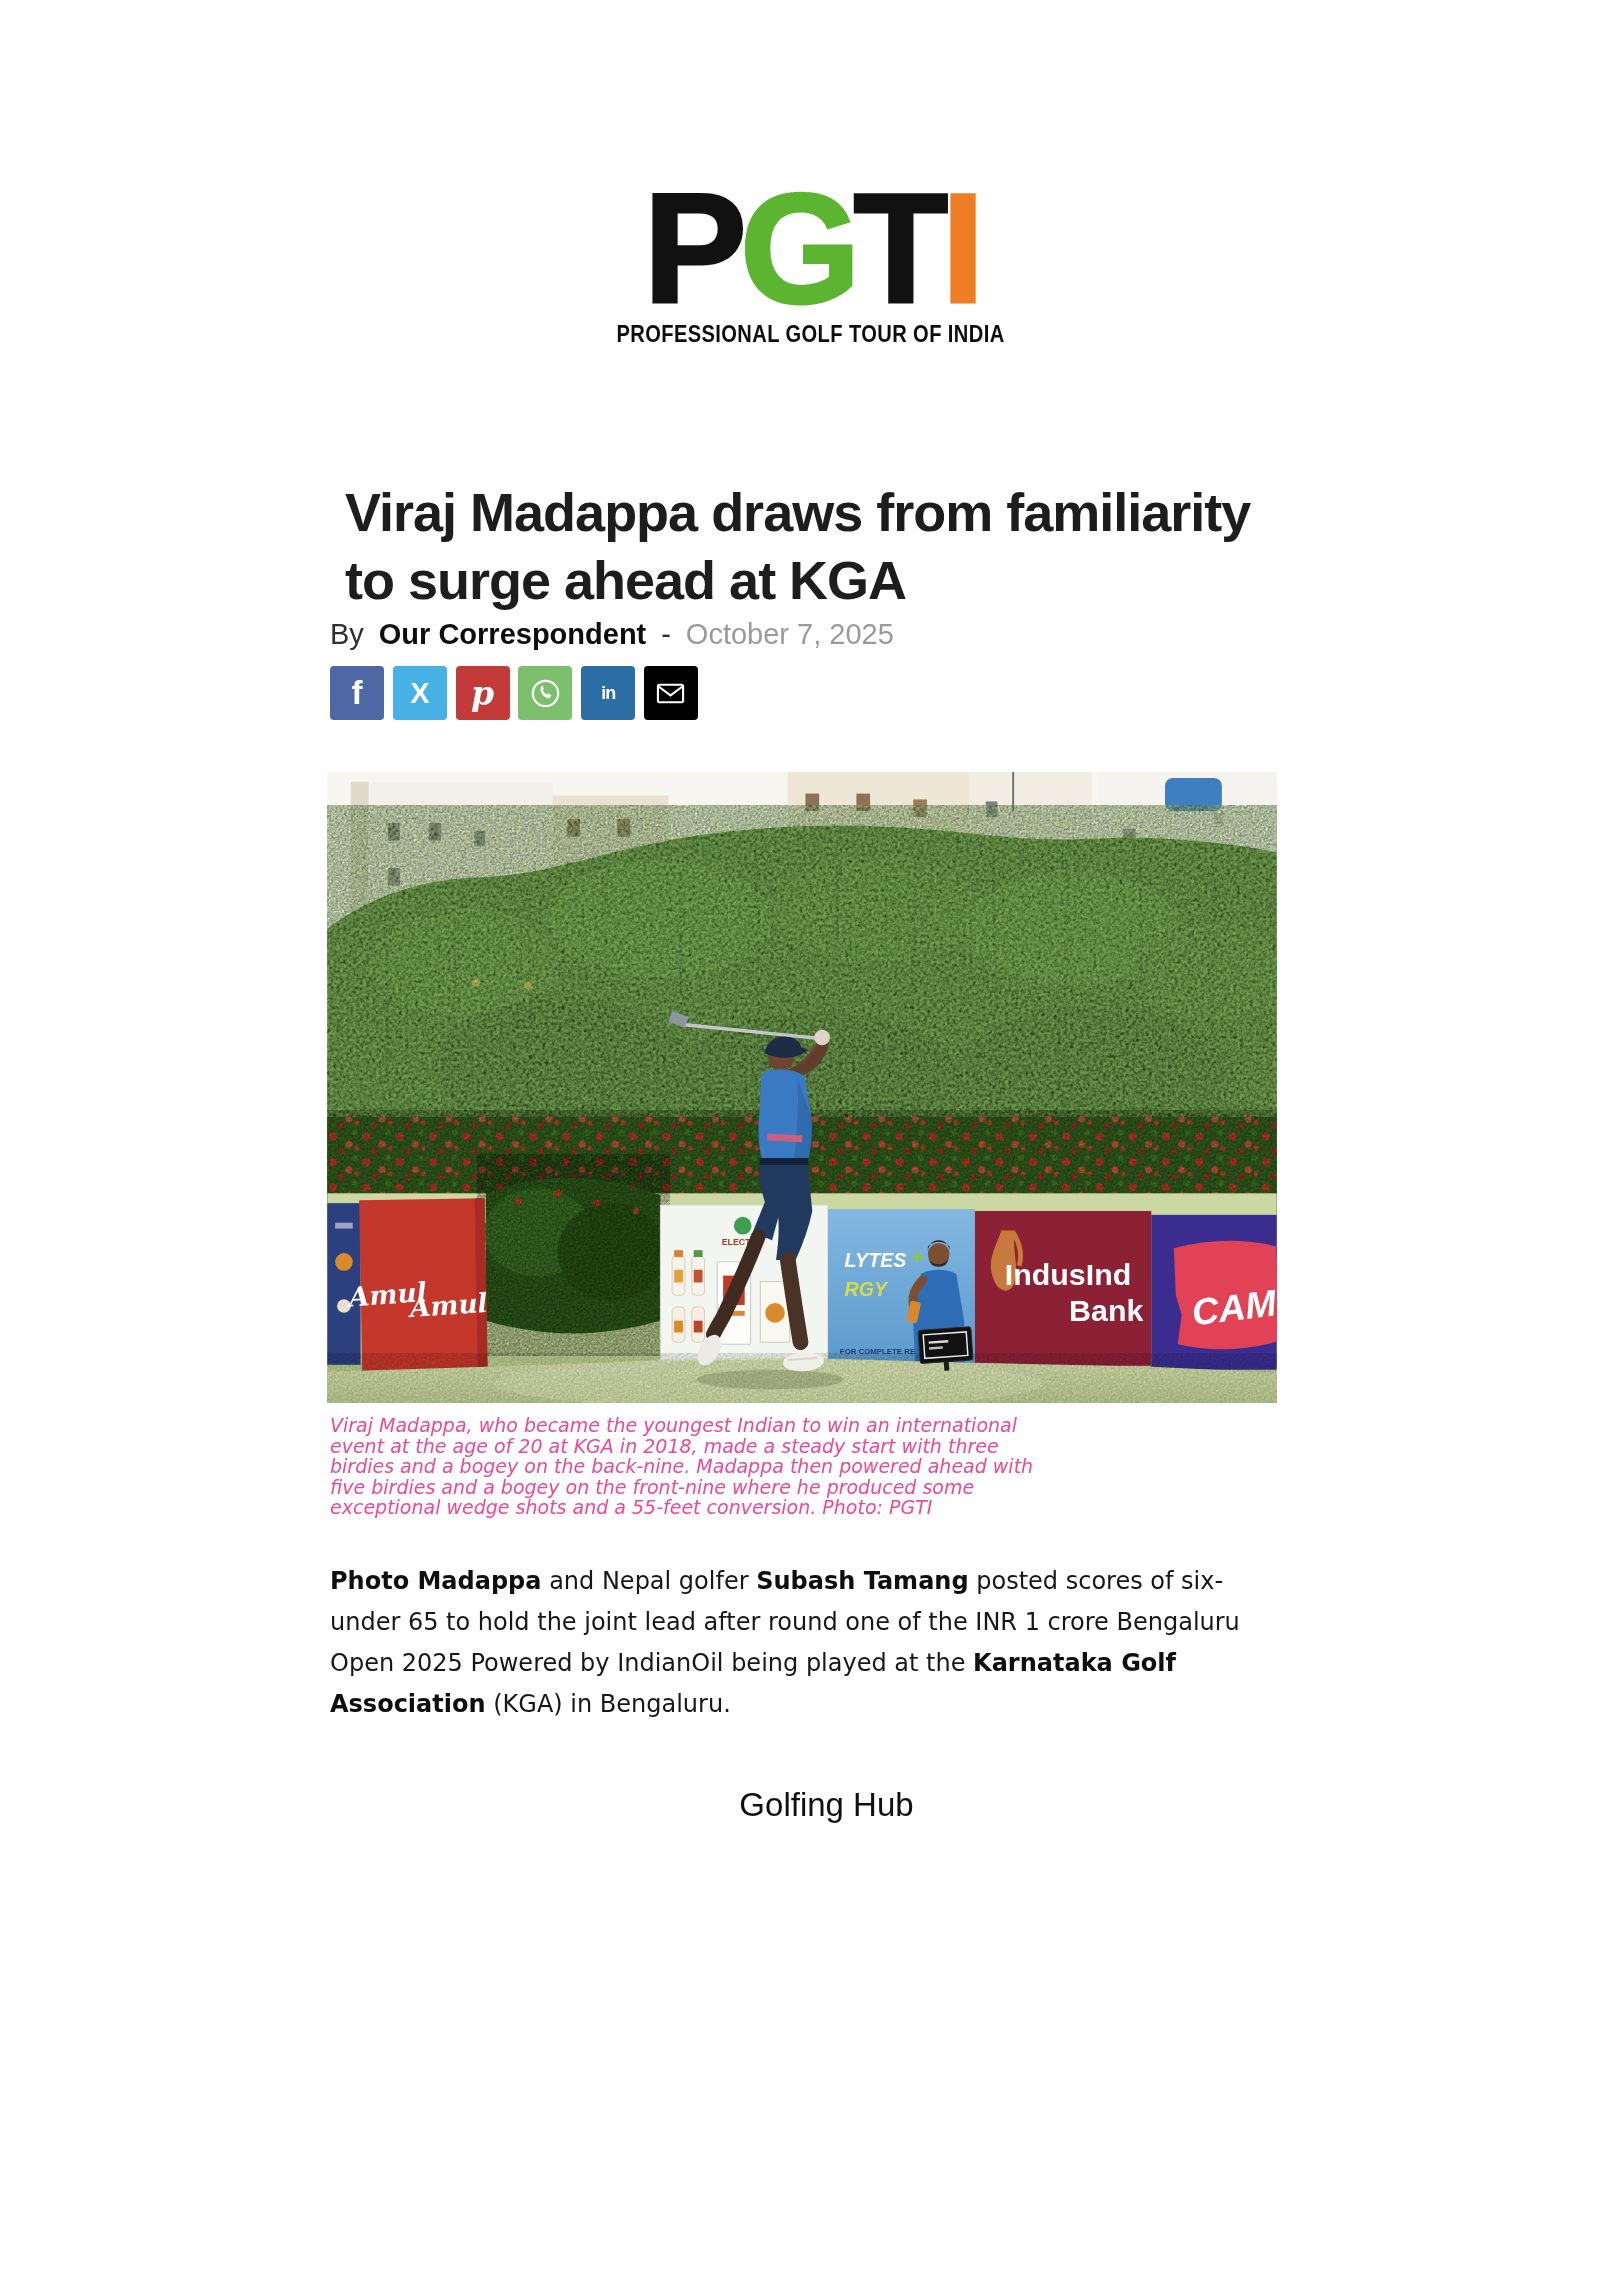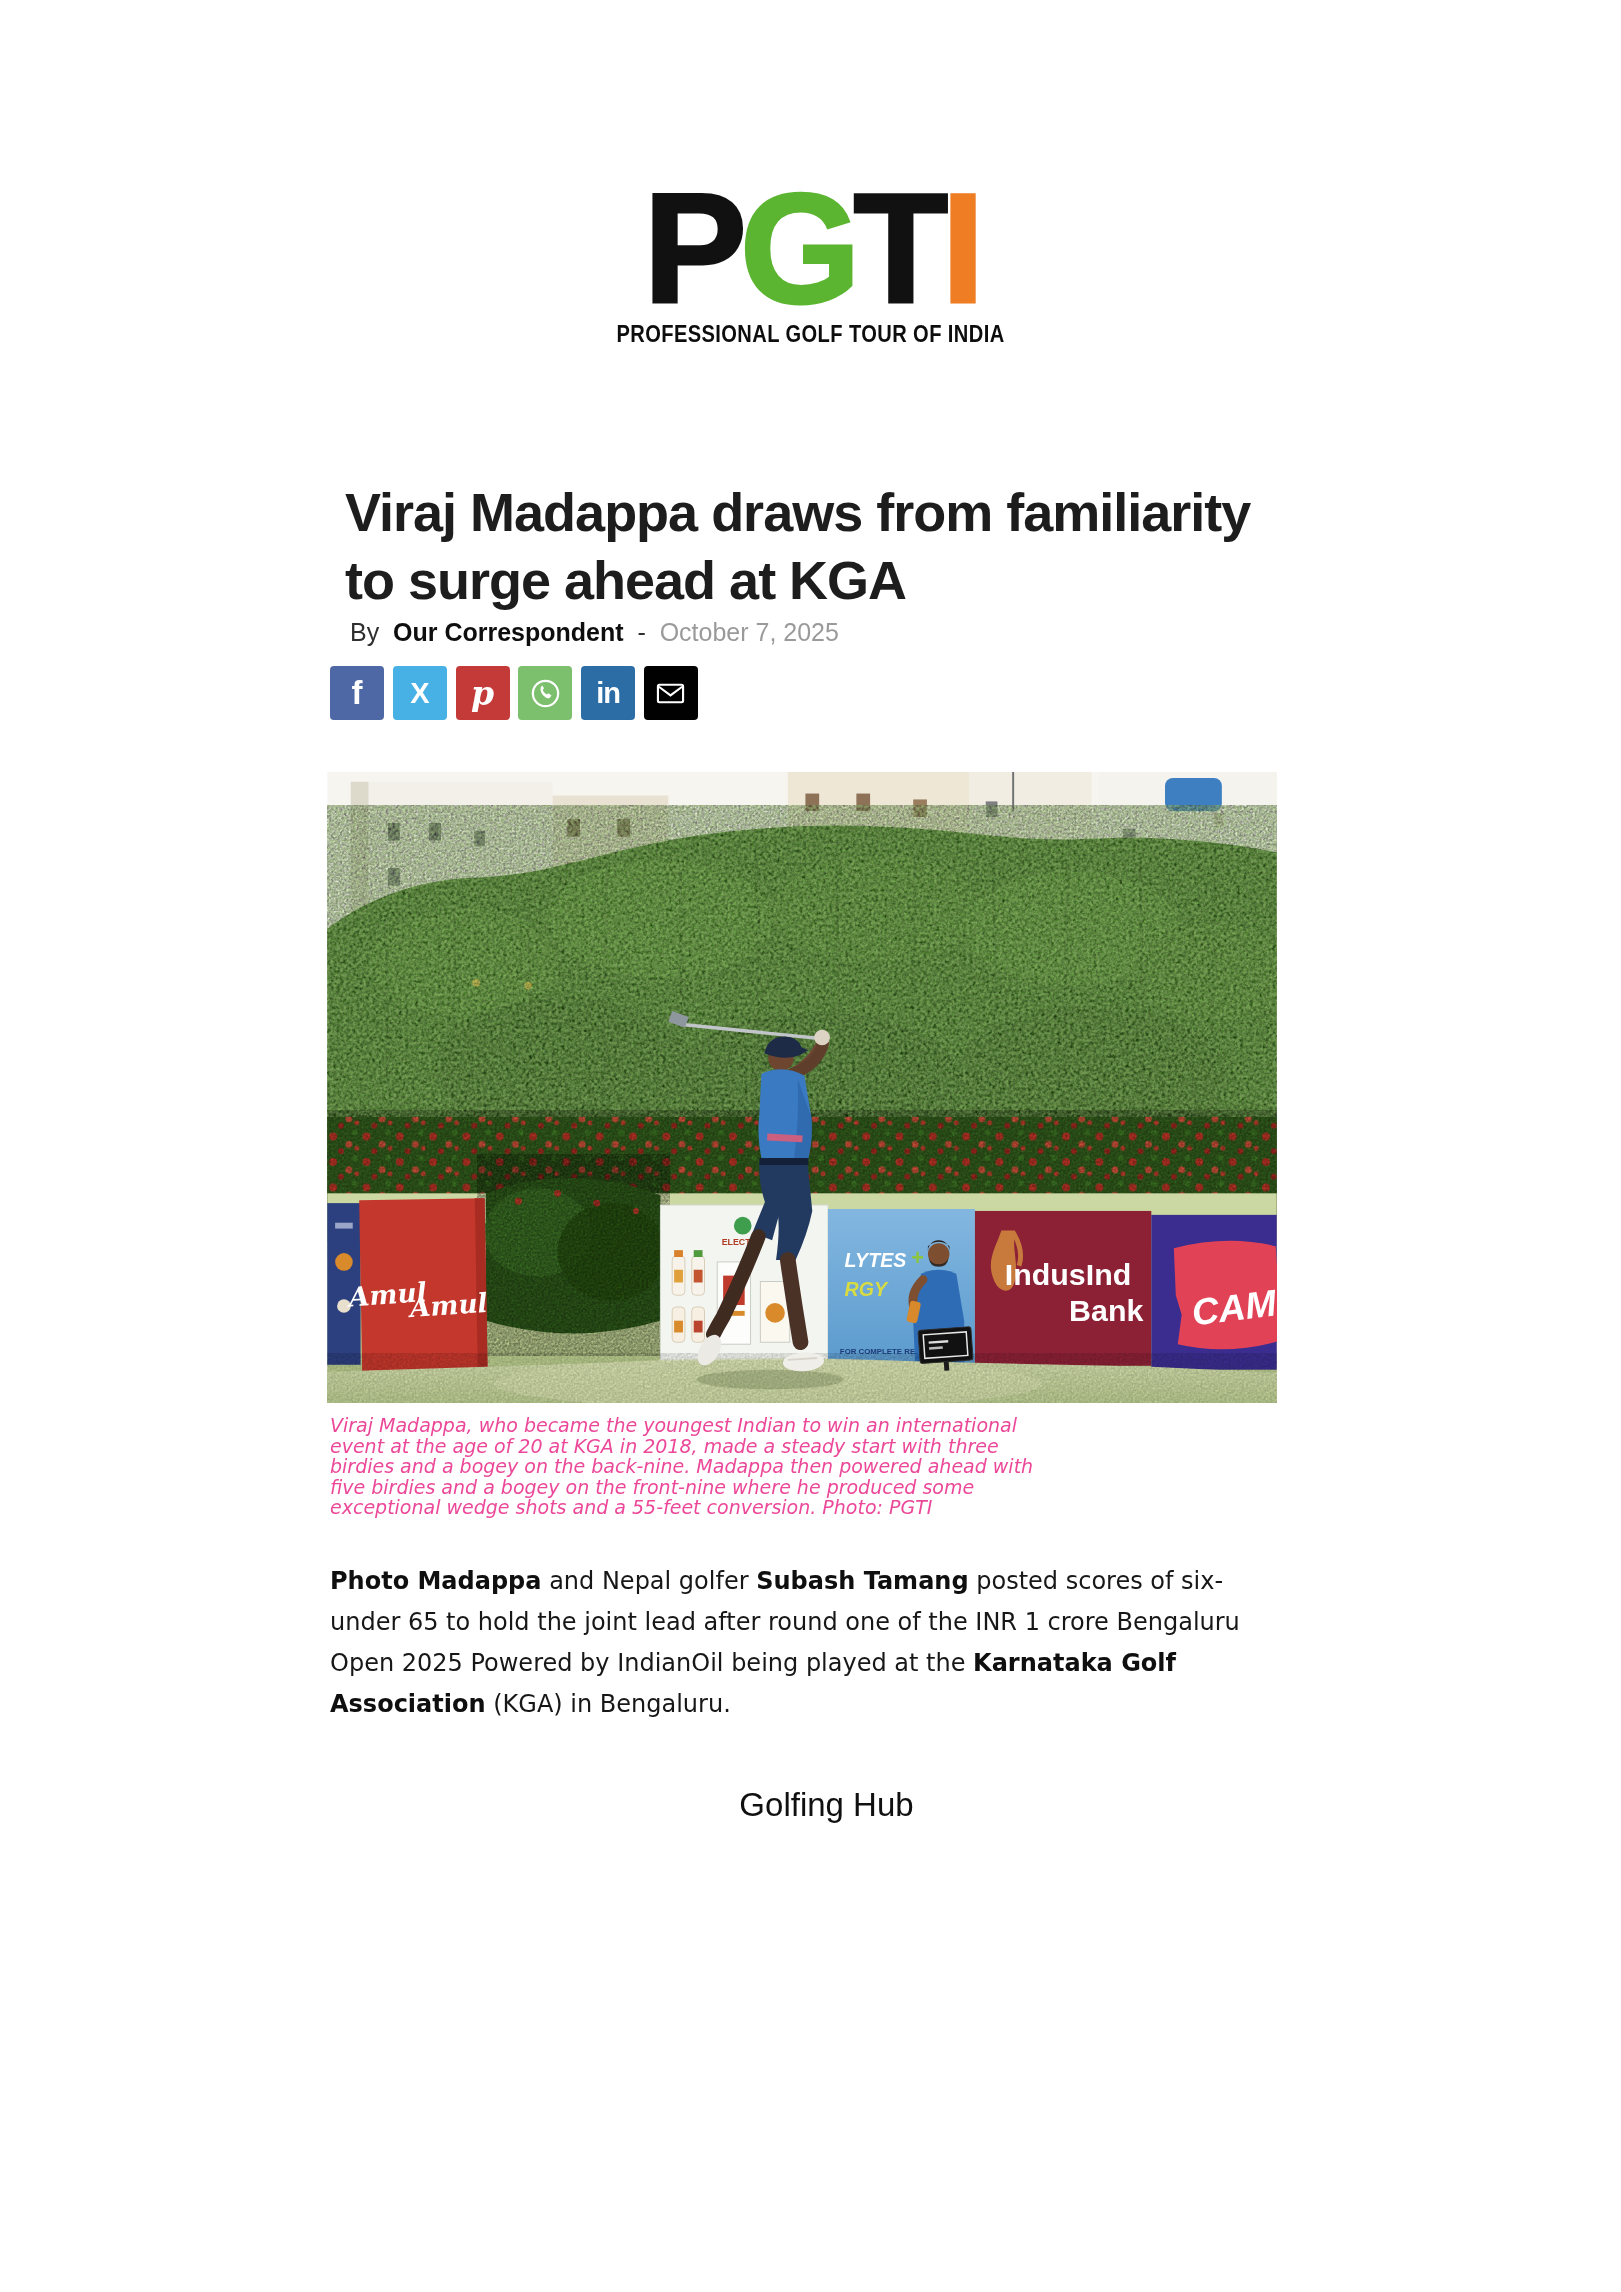--- a/index.html
+++ b/index.html
@@ -12,35 +12,35 @@
   .logo-letters{font-family:"Liberation Sans",sans-serif;font-weight:700;font-size:155px;
                 line-height:0.84;letter-spacing:-6.9px;-webkit-text-stroke:2.9px currentColor;}
   .logo-letters span{-webkit-text-stroke:2.9px currentColor;}
   .logo-tagline{font-family:"Liberation Sans",sans-serif;font-weight:700;font-size:24.5px;
                 color:#0d0d0d;transform:scaleX(0.82);transform-origin:50% 50%;margin-top:5.9px;
                 letter-spacing:0.5px;}
 
   
   .headline{left:330px;top:463px;font-family:"Liberation Sans",sans-serif;font-weight:700;
             font-size:54px;line-height:68px;color:#1d1d1d;letter-spacing:-1px;margin:15px;}
-  .byline{left:350px;top:618px;font-family:"Liberation Sans",sans-serif;font-size:25px;
+  .byline{left:330px;top:618px;font-family:"Liberation Sans",sans-serif;font-size:29px;
           color:#2f2f2f;white-space:nowrap;}
   .byline .piece{margin-right:6.9px;}
   .byline .author{font-weight:700;color:#0e0e0e;}
   .byline .date{color:#9a9a9a;}
 
   
   .share-row{left:330px;top:666px;display:flex;gap:8.8px;}
   .share-btn{width:54px;height:54px;border-radius:3.9px;display:flex;align-items:center;
              justify-content:center;color:#fff;cursor:pointer;}
   .glyph{font-family:"Liberation Sans",sans-serif;font-weight:700;}
   .glyph-f{font-size:33px;}
   .glyph-x{font-size:29px;}
   .glyph-p{font-family:"DejaVu Serif",serif;font-style:italic;font-size:33px;}
-  .glyph-in{font-size:29px;letter-spacing:-1px;}
+  .glyph-in{font-size:18px;letter-spacing:-1px;}
 
   
   .photo-box{left:327px;top:772px;width:950px;height:631px;}
   .photo-box svg{display:block;width:950px;height:631px;}
   .board-text{font-family:"Liberation Sans",sans-serif;font-weight:700;}
   .amul-text{font-family:"DejaVu Serif",serif;font-weight:700;font-style:italic;}
 
   
   .caption{left:330px;top:1415px;width:882px;font-style:italic;font-size:19px;
            line-height:20.6px;color:#ec4899;}

